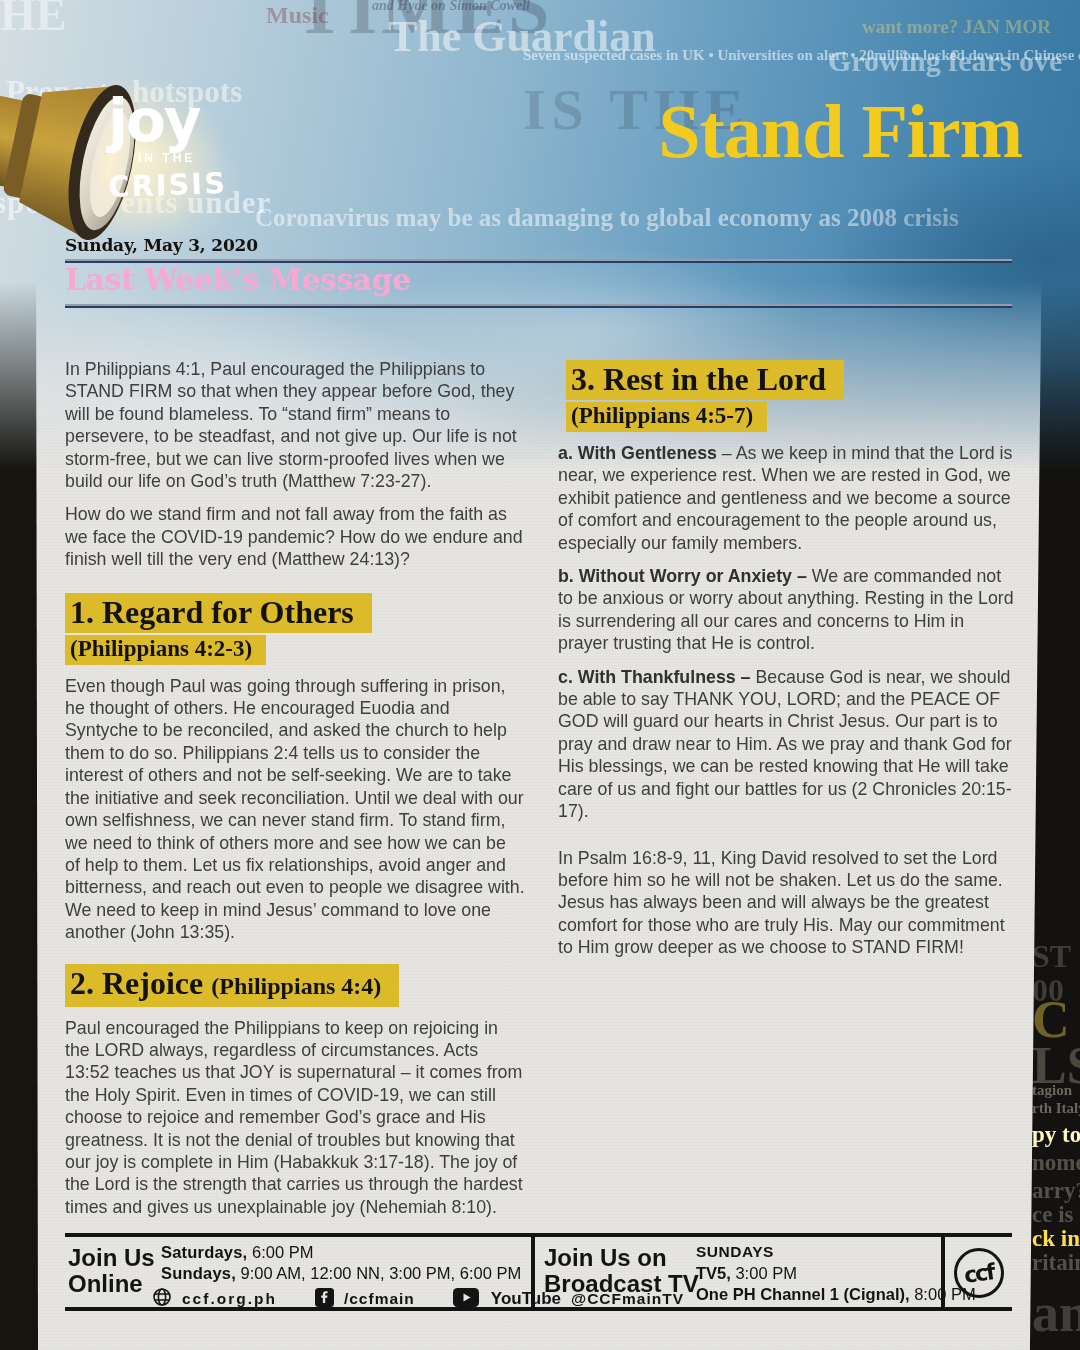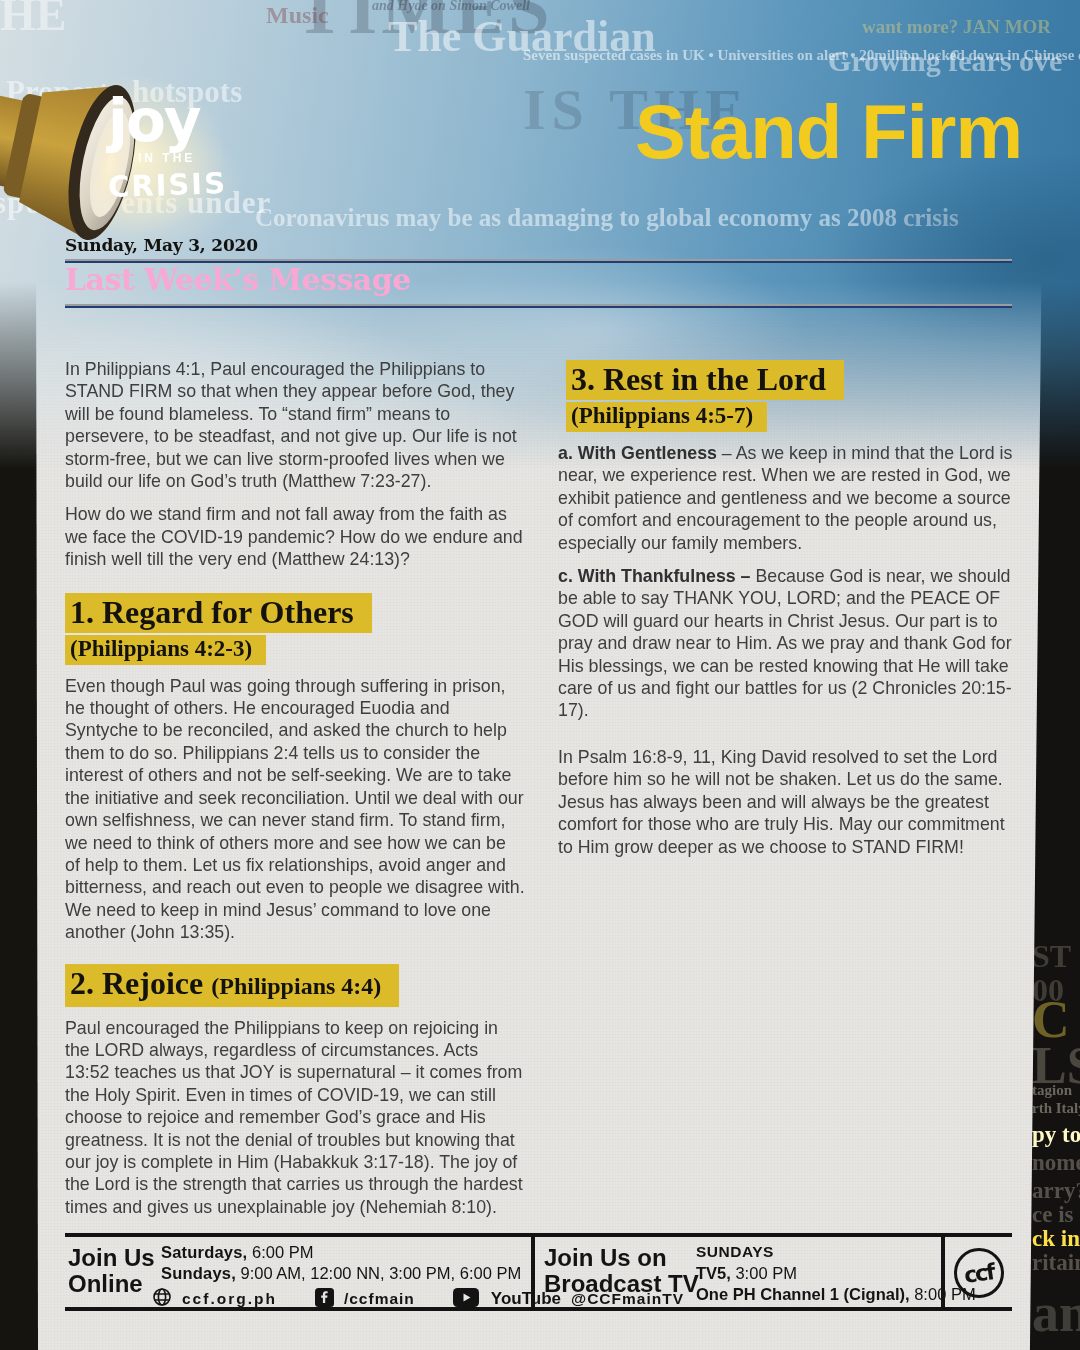--- a/index.html
+++ b/index.html
@@ -55,21 +55,21 @@
   .f10{left:828px;top:44px;font-size:30px;color:rgba(255,255,255,.45);}
   .f11{left:862px;top:16px;font-size:19px;color:rgba(235,215,120,.4);}
   .f12{left:372px;top:-2px;font-size:14px;font-style:italic;color:rgba(40,40,55,.35);}
 
   
   .flashlight{position:absolute;left:-18px;top:60px;z-index:6;}
   .logo{position:absolute;left:108px;top:92px;z-index:6;color:#fff;}
   .logo .joy{font-family:"DejaVu Sans",sans-serif;font-weight:700;font-size:58px;line-height:1;letter-spacing:-2px;}
   .logo .inthe{font-size:12px;font-weight:700;letter-spacing:3px;margin:1px 0 3px 30px;}
   .logo .crisis{font-family:"DejaVu Sans",sans-serif;font-weight:700;font-size:29px;letter-spacing:2px;transform:rotate(-2deg);}
-  .main-title{position:absolute;right:58px;top:88px;z-index:6;font-family:Liberation Sans, sans-serif;font-weight:700;font-size:76px;letter-spacing:-1px;color:#F2CB1E;}
+  .main-title{position:absolute;right:58px;top:88px;z-index:6;font-family:Liberation Serif, serif;font-weight:700;font-size:76px;letter-spacing:-1px;color:#F2CB1E;}
   .beamglow{position:absolute;left:60px;top:80px;width:300px;height:190px;z-index:5;
     background:radial-gradient(ellipse 45% 50% at 30% 55%, rgba(255,244,210,.5), rgba(255,244,210,0) 70%);}
 
   
   .content{position:absolute;inset:0;z-index:5;}
   .date{position:absolute;left:65px;top:235px;font-family:"DejaVu Serif",serif;font-weight:700;font-size:17px;color:#14120e;letter-spacing:-.2px;}
   .rule{position:absolute;left:65px;width:947px;height:4px;background:linear-gradient(to bottom,#9b9da0 0 38%,#203E72 38% 100%);}
   .rule1{top:259px;} .rule2{top:304px;}
   .mast-title{position:absolute;left:65px;top:262px;font-family:"DejaVu Serif",serif;font-weight:700;font-size:30px;letter-spacing:-.5px;color:#f9a8d4;}
 
@@ -208,20 +208,21 @@
       </div>
       <p class="body-p">Paul encouraged the Philippians to keep on rejoicing in the LORD always, regardless of circumstances. Acts 13:52 teaches us that JOY is supernatural – it comes from the Holy Spirit. Even in times of COVID-19, we can still choose to rejoice and remember God’s grace and His greatness. It is not the denial of troubles but knowing that our joy is complete in Him (Habakkuk 3:17-18). The joy of the Lord is the strength that carries us through the hardest times and gives us unexplainable joy (Nehemiah 8:10).</p>
     </div>
 
     <div class="col col-right">
       <div class="sec-head">
         <span class="hl hl-main">3. Rest in the Lord</span><br>
         <span class="hl hl-ref">(Philippians 4:5-7)</span>
       </div>
       <p class="body-p"><b>a. With Gentleness</b><span> – As we keep in mind that the Lord is near, we experience rest. When we are rested in God, we exhibit patience and gentleness and we become a source of comfort and encouragement to the people around us, especially our family members.</span></p>
+      <p class="body-p"><b>b. Without Worry or Anxiety –</b><span> We are commanded not to be anxious or worry about anything. Resting in the Lord is surrendering all our cares and concerns to Him in prayer trusting that He is control.</span></p>
       <p class="body-p"><b>c. With Thankfulness –</b><span> Because God is near, we should be able to say THANK YOU, LORD; and the PEACE OF GOD will guard our hearts in Christ Jesus. Our part is to pray and draw near to Him. As we pray and thank God for His blessings, we can be rested knowing that He will take care of us and fight our battles for us (2 Chronicles 20:15-17).</span></p>
       <p class="body-p closing">In Psalm 16:8-9, 11, King David resolved to set the Lord before him so he will not be shaken. Let us do the same. Jesus has always been and will always be the greatest comfort for those who are truly His. May our commitment to Him grow deeper as we choose to STAND FIRM!</p>
     </div>
 
     <div class="footer">
       <div class="f-title t-online">
         <span>Join Us</span><br>
         <span>Online</span>
       </div>
       <div class="sched">

